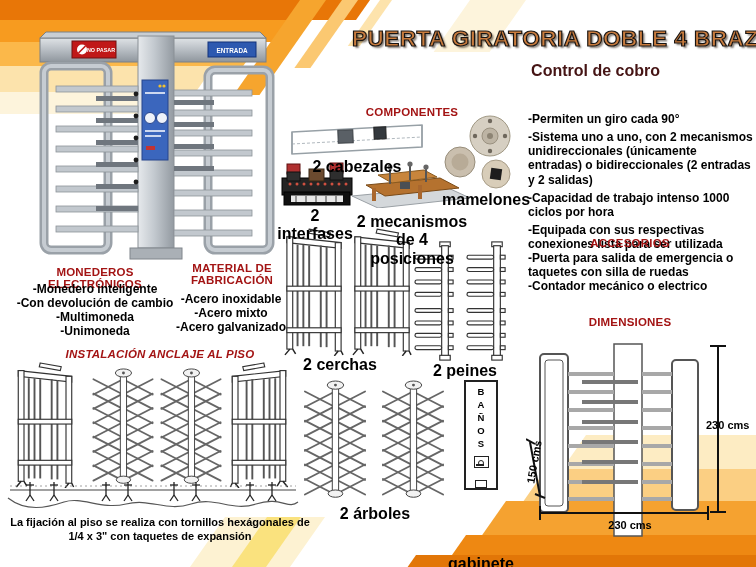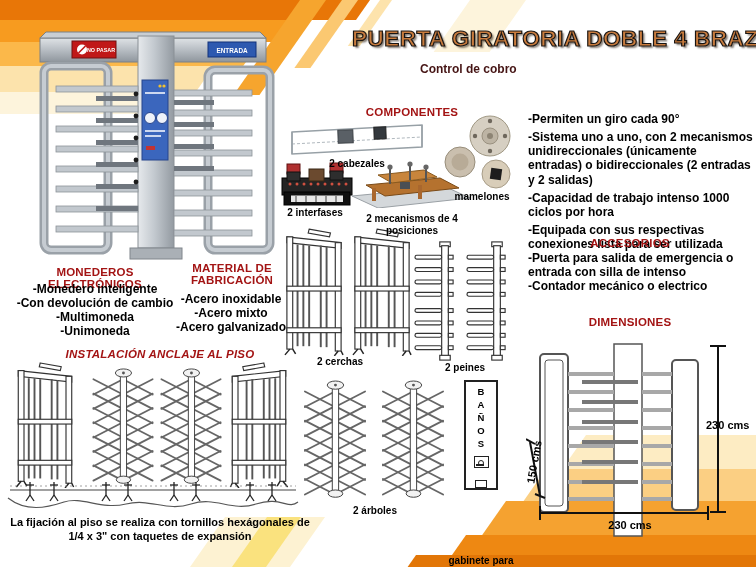--- a/index.html
+++ b/index.html
@@ -3,31 +3,31 @@
 <meta charset="utf-8">
 <style>
   html,body{margin:0;padding:0;}
   body{font-family:"Liberation Sans","DejaVu Sans",sans-serif;background:#888;}
   .page{position:relative;width:756px;height:567px;background:#fff;overflow:hidden;margin:0 auto;}
   .abs{position:absolute;}
   
   .stripe{position:absolute;transform:skewX(-35deg);transform-origin:top left;}
   .h-red{color:var(--heading-red,#a31414);font-weight:bold;font-size:11.5px;text-align:center;letter-spacing:.2px;}
   .body-t{color:#000;font-weight:bold;font-size:12px;line-height:1.18;}
-  .lbl{color:#000;font-weight:bold;font-size:10px;text-align:center;line-height:1.15;}
+  .lbl{color:#000;font-weight:bold;font-size:16px;text-align:center;line-height:1.15;}
   .list-c{ text-align:center;}
   .car-item{margin-bottom:4px;}
   .title{
     font-size:22.5px;font-weight:900;text-align:center;letter-spacing:.5px;
     color:var(--title-tan,#c97c3e);
     -webkit-text-stroke:1.2px #191513;
     text-shadow:2px 2px 2px rgba(30,15,0,.55);
     white-space:nowrap;
   }
-  .subtitle{font-size:12px;font-weight:bold;color:var(--subtitle-maroon,#451414);text-align:left;}
+  .subtitle{font-size:16px;font-weight:bold;color:var(--subtitle-maroon,#451414);text-align:right;}
   .note{font-size:11px;font-weight:bold;color:#000;text-align:center;line-height:1.25;}
   .dimlbl{font-size:11px;font-weight:bold;color:#000;}
   
   .gabinete{border:2px solid #222;background:#fff;display:flex;flex-direction:column;align-items:center;padding-top:4px;box-sizing:border-box;}
   .vert{writing-mode:vertical-lr;text-orientation:upright;font-size:9.5px;font-weight:bold;letter-spacing:2px;color:#000;}
   .coin-acceptor{width:13px;height:17px;border:1.5px solid #222;margin-top:5px;position:relative;}
   .coin-acceptor .dot{position:absolute;left:3.5px;top:3px;width:4px;height:4px;border:1px solid #222;border-radius:50%;}
   .coin-acceptor .slot{position:absolute;left:1.5px;bottom:1.5px;width:8px;height:2px;background:#222;}
   .small-square{width:10px;height:10px;border:1.5px solid #222;margin-top:12px;}
   svg text{font-family:"Liberation Sans",sans-serif;}
@@ -397,21 +397,21 @@
 
   <div class="abs body-t" style="left:528px;top:112px;width:226px;z-index:3;">
     <div class="car-item">-Permiten un giro cada 90°</div>
     <div class="car-item">-Sistema uno a uno, con 2 mecanismos unidireccionales (únicamente entradas) o bidireccionales (2 entradas y 2 salidas)</div>
     <div class="car-item">-Capacidad de trabajo intenso 1000 ciclos por hora</div>
     <div class="car-item">-Equipada con sus respectivas conexiones lista para ser utilizada</div>
   </div>
 
   <div class="abs h-red" style="left:530px;top:237px;width:200px;z-index:3;">ACCESORIOS</div>
   <div class="abs body-t" style="left:528px;top:251px;width:228px;z-index:3;">
-    <div>-Puerta para salida de emergencia o entrada con silla de intenso</div>
+    <div>-Puerta para salida de emergencia o taquetes con silla de ruedas</div>
     <div>-Contador mecánico o electrico</div>
   </div>
 
   <div class="abs h-red" style="left:530px;top:316px;width:200px;z-index:3;">DIMENSIONES</div>
 
   <svg class="abs" style="left:526px;top:336px;z-index:2;" width="230" height="212" viewBox="0 0 230 212">
     <g fill="#fff" stroke="#555">
       <rect x="14" y="18" width="28" height="158" rx="4" stroke-width="2"></rect>
       <rect x="19" y="24" width="18" height="146" rx="3" stroke-width="1"></rect>
       <rect x="146" y="24" width="26" height="150" rx="4" stroke-width="2"></rect>

